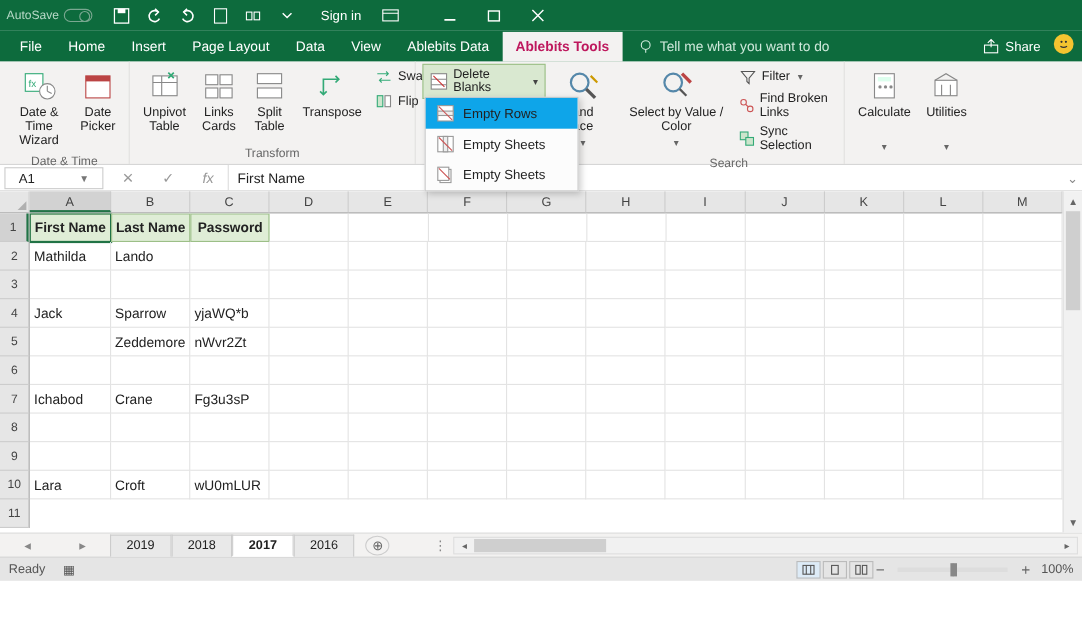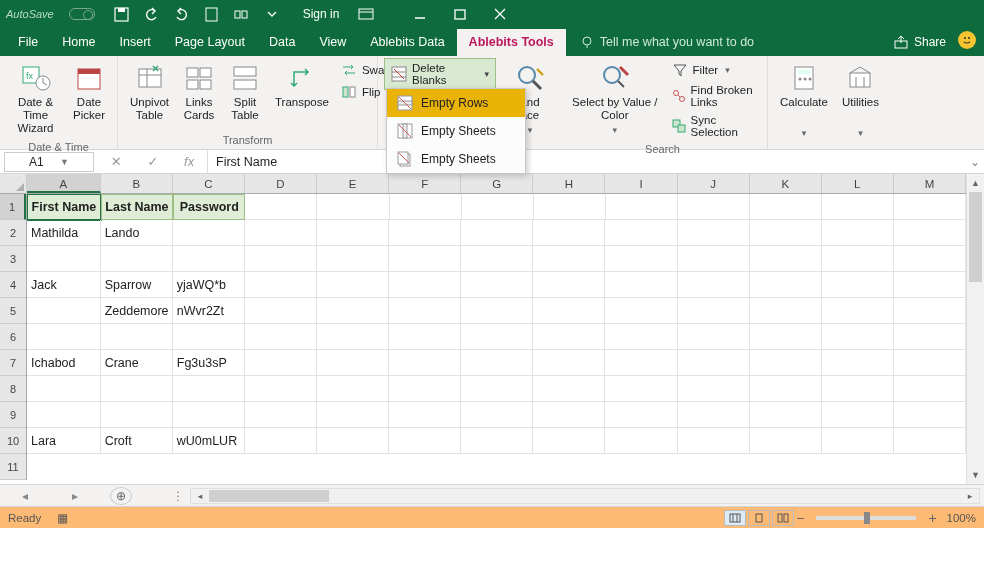--- a/index.html
+++ b/index.html
@@ -1,21 +1,21 @@
 <!DOCTYPE html>
 <html><head>
 <meta charset="utf-8">
 <style>
 * { margin:0; padding:0; box-sizing:border-box; font-family:"Segoe UI",Arial,sans-serif; }
 body { width:984px; height:567px; background:#fff; overflow:hidden; position:relative; font-size:12px; color:#222; }
 
 
 .titlebar { height:28px; background:#0d6b3d; color:#fff; display:flex; align-items:center; }
 .qat { display:flex; align-items:center; gap:4px; padding:0 8px; }
-.autosave { display:flex; align-items:center; gap:15px; color:#b7d9c7; font-size:11px; padding:0 6px;font-style:italic;}
+.autosave { display:flex; align-items:center; gap:4px; color:#b7d9c7; font-size:11px; padding:0 6px;}
 .togg { width:26px; height:12px; border:1px solid #7aa891; border-radius:6px; position:relative; }
 .togg::after { content:""; position:absolute; right:1px; top:1px; width:8px; height:8px; border-radius:50%; border:1px solid #7aa891; }
 .qbtn { width:26px; height:24px; display:flex; align-items:center; justify-content:center; cursor:pointer; }
 .qbtn svg { display:block; }
 .ttext { flex:1; text-align:center; font-size:12.5px; color:#fff; }
 .trgt { display:flex; align-items:center; gap:14px; padding:0 10px; }
 .wctrl { display:flex; gap:10px; margin-left:12px; }
 .wctrl .qbtn { width:30px; }
 
 
@@ -35,26 +35,26 @@
 .rbtn { display:flex; flex-direction:column; align-items:center; justify-content:flex-start; padding:4px 6px; cursor:pointer; text-align:center; gap:2px; }
 .rbtn .ic { width:32px; height:32px; display:flex; align-items:center; justify-content:center; }
 .rbtn span { font-size:11.5px; line-height:13px; }
 .smlbtn { display:flex; align-items:center; gap:5px; padding:2px 4px; cursor:pointer; font-size:11.5px; }
 .smlbtn .ic { width:16px; height:16px; display:flex; align-items:center; justify-content:center; }
 .col { display:flex; flex-direction:column; gap:2px; padding-top:2px; }
 
 
 .ddmenu { position:absolute; top:88px; left:386px; width:140px; background:#fcfcfc; border:1px solid #c8c8c8; box-shadow:2px 2px 6px rgba(0,0,0,.2); z-index:50; }
 .dditem { display:flex; align-items:center; gap:8px; padding:6px 10px; cursor:pointer; font-size:12px; }
-.dditem.hov { background:#eab308; }
+.dditem.hov { background:#0ea5e9; }
 .ddic { width:16px; height:16px; display:flex; align-items:center; justify-content:center; }
 
 
 .fbar { height:24px; border-bottom:1px solid #d6d6d6; display:flex; align-items:center; background:#fff; }
-.nbox { width:90px; height:20px; border:1px solid #ccc; margin:0 4px; padding:0 24px; font-size:12px; display:flex; align-items:center; }
+.nbox { width:90px; height:20px; border:1px solid #ccc; margin:0 4px; padding:0 12px; font-size:12px; display:flex; align-items:center; }
 .nbox .arr { margin-left:auto; color:#777; font-size:9px; }
 .fctrls { width:110px; display:flex; align-items:center; justify-content:space-around; border-right:1px solid #ddd; height:100%; color:#999; }
 .fctrls span { cursor:pointer; font-size:13px; }
 .finput { flex:1; padding:0 8px; font-size:12.5px; }
 .fexp { width:18px; text-align:center; color:#888; cursor:pointer; }
 
 
 .grid { position:relative; height:310px; background:#fff; display:flex; }
 .corner { width:27px; height:20px; background:#e6e6e6; border-right:1px solid #ccc; border-bottom:1px solid #aaa; position:absolute; top:0; left:0; }
 .corner::after { content:""; position:absolute; right:2px; bottom:2px; border-left:8px solid transparent; border-bottom:8px solid #b0b0b0; }
@@ -83,21 +83,21 @@
 .stab.act { background:#fff; border-bottom:1px solid #fff; font-weight:bold; }
 .sadd { width:22px; height:18px; border:1px solid #ccc; border-radius:50%; margin-left:10px; text-align:center; font-size:12px; line-height:16px; color:#666; cursor:pointer; }
 .hscroll { flex:1; display:flex; align-items:center; margin-left:40px; margin-right:4px; gap:0; }
 .hscroll .dots { color:#888; margin-right:6px; }
 .hsbar { flex:1; height:16px; background:#f1f1f1; border:1px solid #dedede; position:relative; display:flex; }
 .harrow { width:18px; text-align:center; font-size:9px; color:#666; line-height:14px; cursor:pointer; }
 .htr { flex:1; position:relative; }
 .hthumb { position:absolute; left:0; top:1px; bottom:1px; width:120px; background:#cfcfcf; }
 
 
-.status { height:22px; background:#fdba74; border-top:1px solid #d6d6d6; display:flex; align-items:center; padding:0 8px; font-size:11.5px; color:#555;justify-content:space-between; }
+.status { height:22px; background:#e5e5e5; border-top:1px solid #d6d6d6; display:flex; align-items:center; padding:0 8px; font-size:11.5px; color:#555;justify-content:space-between; }
 .status .sp { flex:1; }
 .vbtn { width:22px; height:16px; border:1px solid #bbb; margin-left:2px; cursor:pointer; display:flex; align-items:center; justify-content:center; }
 .vbtn.on { background:#ddebf7; }
 .zslide { width:100px; height:4px; background:#ddd; margin:0 10px; position:relative; }
 .zslide::before { content:""; position:absolute; left:50%; top:-4px; height:12px; width:1px; background:#aaa; }
 .zthumb { position:absolute; left:48%; top:-4px; width:6px; height:12px; background:#888; }
 .zpm { cursor:pointer; color:#666; font-size:14px; padding:0 2px; }
 </style>
 </head>
 <body>
@@ -646,20 +646,26 @@
       </div>
     <div class="varr">▼</div>
   </div>
 </div>
 
 <div class="sheetbar">
   <div class="snav">
     <span>◂</span>
     <span>▸</span>
   </div>
+  <div class="stabs" id="stabs">
+      <div class="stab">2019</div>
+      <div class="stab">2018</div>
+      <div class="stab act">2017</div>
+      <div class="stab">2016</div>
+    </div>
   <div class="sadd">⊕</div>
   <div class="hscroll">
     <span class="dots">⋮</span>
     <div class="hsbar">
       <div class="harrow">◂</div>
       <div class="htr">
           <div class="hthumb"></div>
         </div>
       <div class="harrow">▸</div>
     </div>

